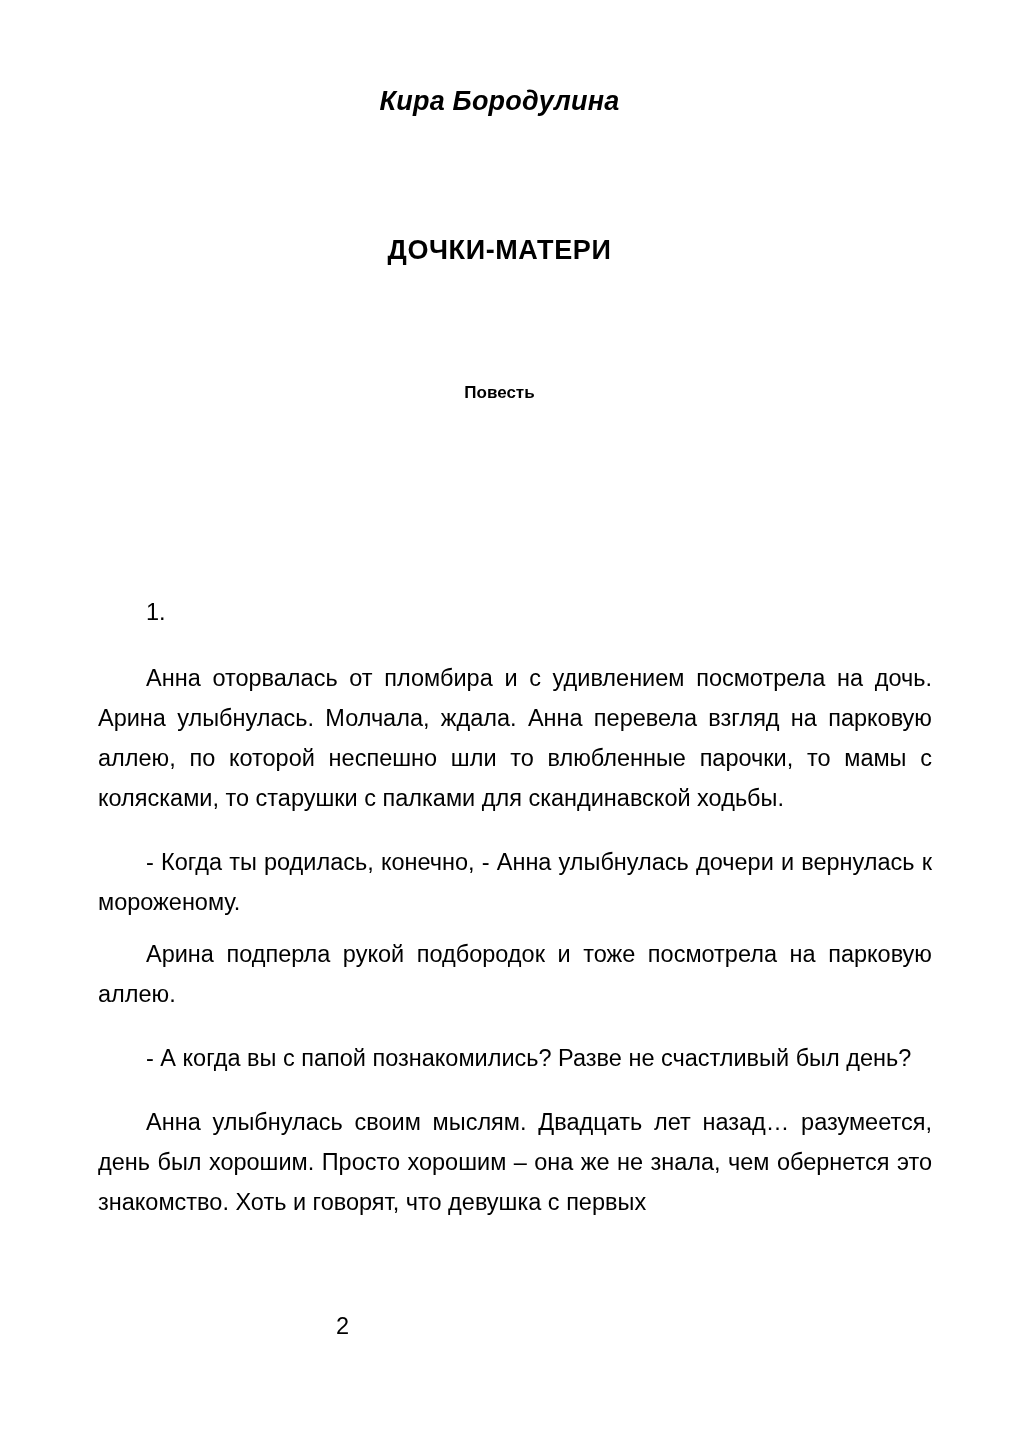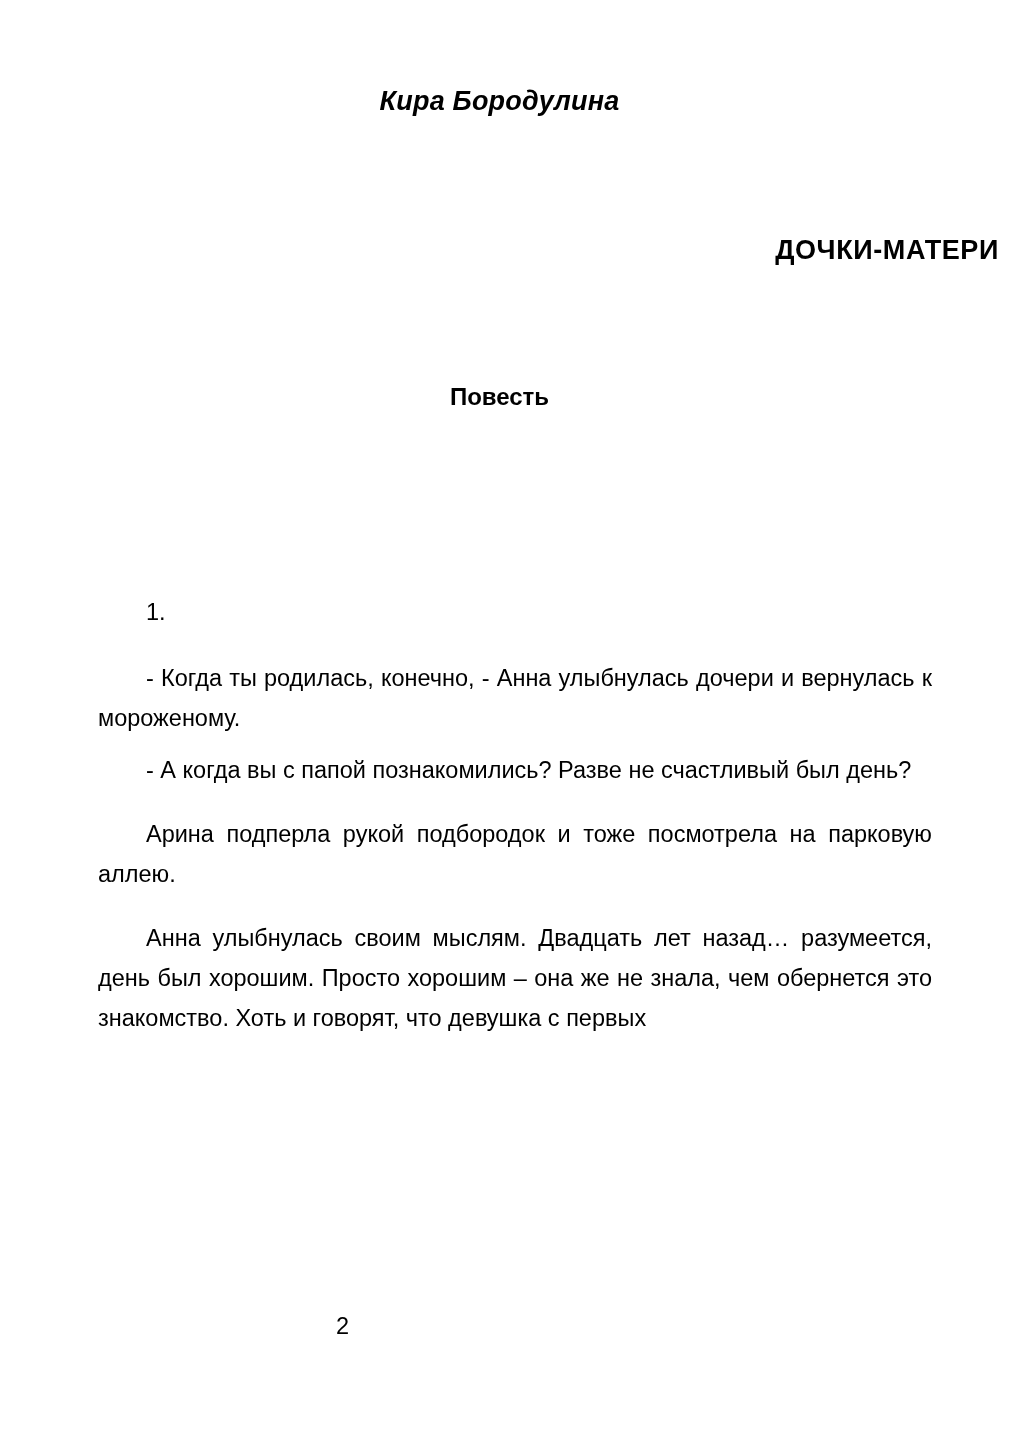--- a/index.html
+++ b/index.html
@@ -30,34 +30,34 @@
     font-style: italic;
     font-size: 27px;
     letter-spacing: 0.2px;
   }
 
   .title {
     position: absolute;
     left: 0;
     right: 0;
     top: 235px;
-    text-align: right;
+    text-align: center;
     font-weight: bold;
     font-size: 27px;
     letter-spacing: 0.6px;
   }
 
   .subtitle {
     position: absolute;
     left: 0;
     right: 0;
     top: 383px;
     text-align: center;
     font-weight: bold;
-    font-size: 24px;
+    font-size: 17px;
   }
 
   
   .body-column {
     position: absolute;
     left: 98px;
     top: 592px;
     width: 834px;
   }
 
@@ -105,26 +105,27 @@
 
   <div class="title">ДОЧКИ-МАТЕРИ</div>
 
   <div class="subtitle">Повесть</div>
 
   <div class="body-column">
 
     <p class="section-number">1.</p>
 
 
+    <p class="para">Анна оторвалась от пломбира и с удивлением посмотрела на дочь. Арина улыбнулась. Молчала, ждала. Анна перевела взгляд на парковую аллею, по которой неспешно шли то влюбленные парочки, то мамы с колясками, то старушки с палками для скандинавской ходьбы.</p>
 
     <p class="para-tight">- Когда ты родилась, конечно, - Анна улыбнулась дочери и вернулась к мороженому.</p>
 
+    <p class="para">Арина подперла рукой подбородок и тоже посмотрела на парковую аллею.</p>
+
     <p class="para">- А когда вы с папой познакомились? Разве не счастливый был день?</p>
-
-    <p class="para">Арина подперла рукой подбородок и тоже посмотрела на парковую аллею.</p>
 
     <p class="last-para">Анна улыбнулась своим мыслям. Двадцать лет назад… разумеется, день был хорошим. Просто хорошим – она же не знала, чем обернется это знакомство. Хоть и говорят, что девушка с первых</p>
 
   </div>
 
   <div class="page-number">2</div>
 
 </div>
 
 </body></html>

